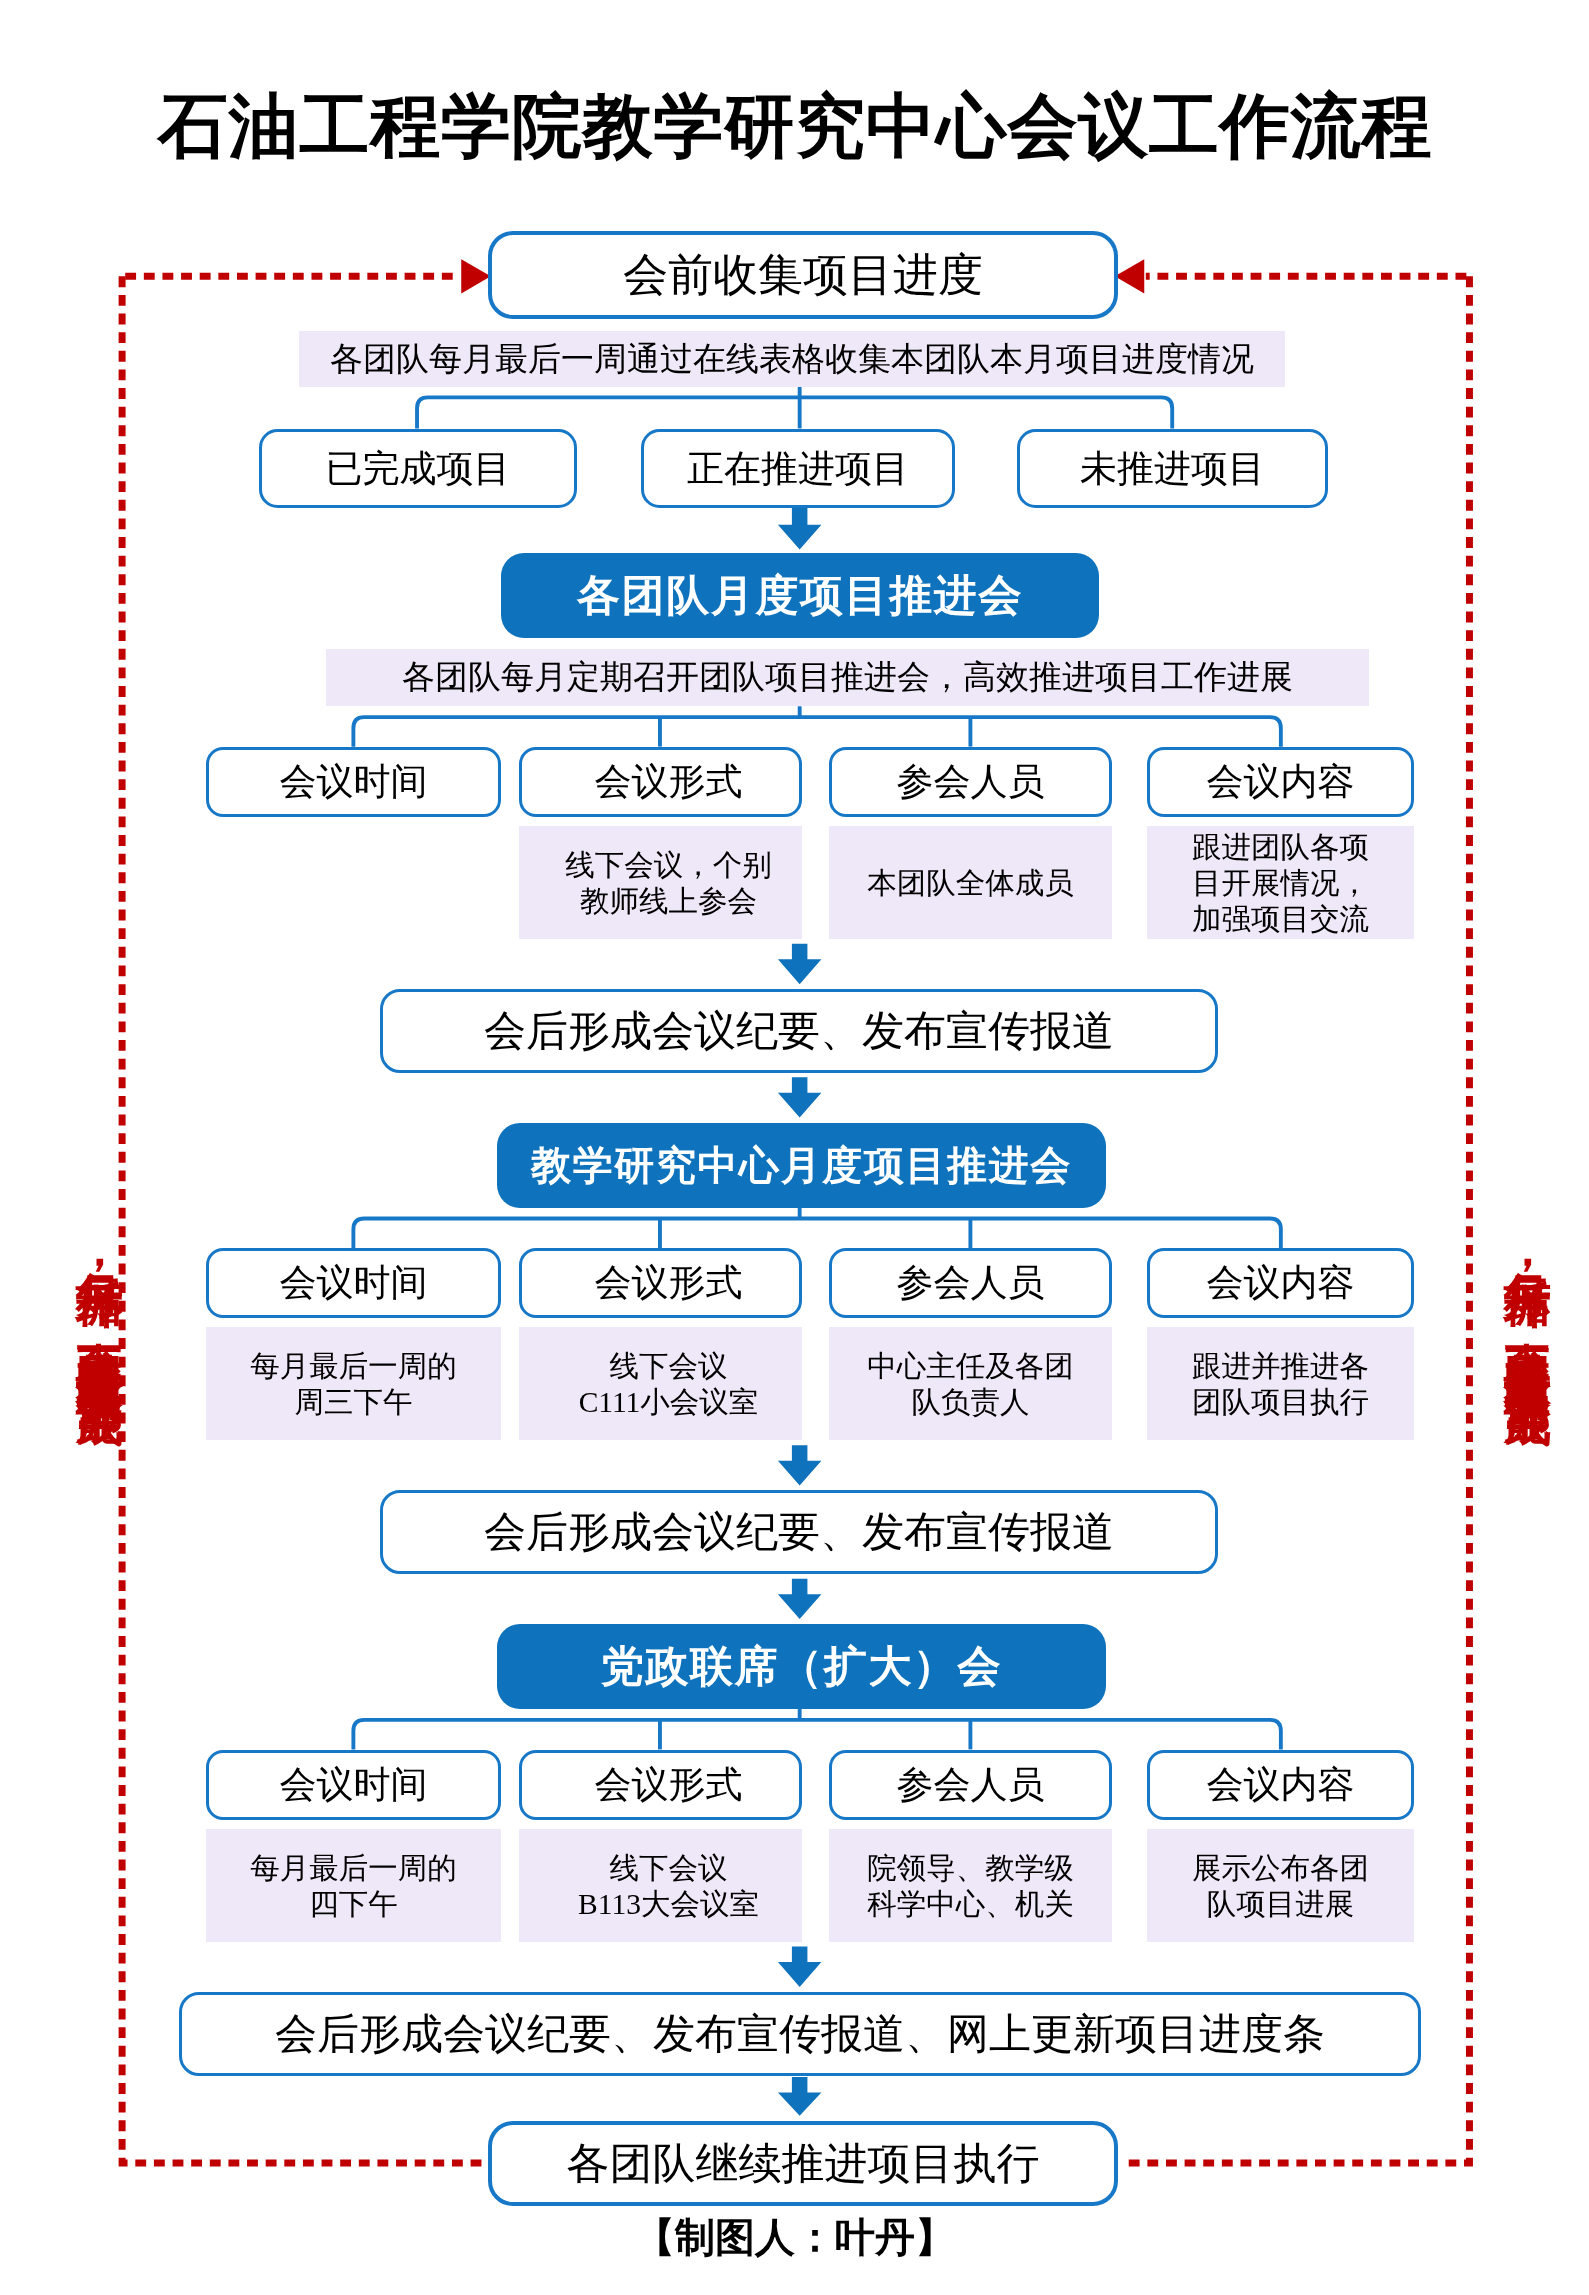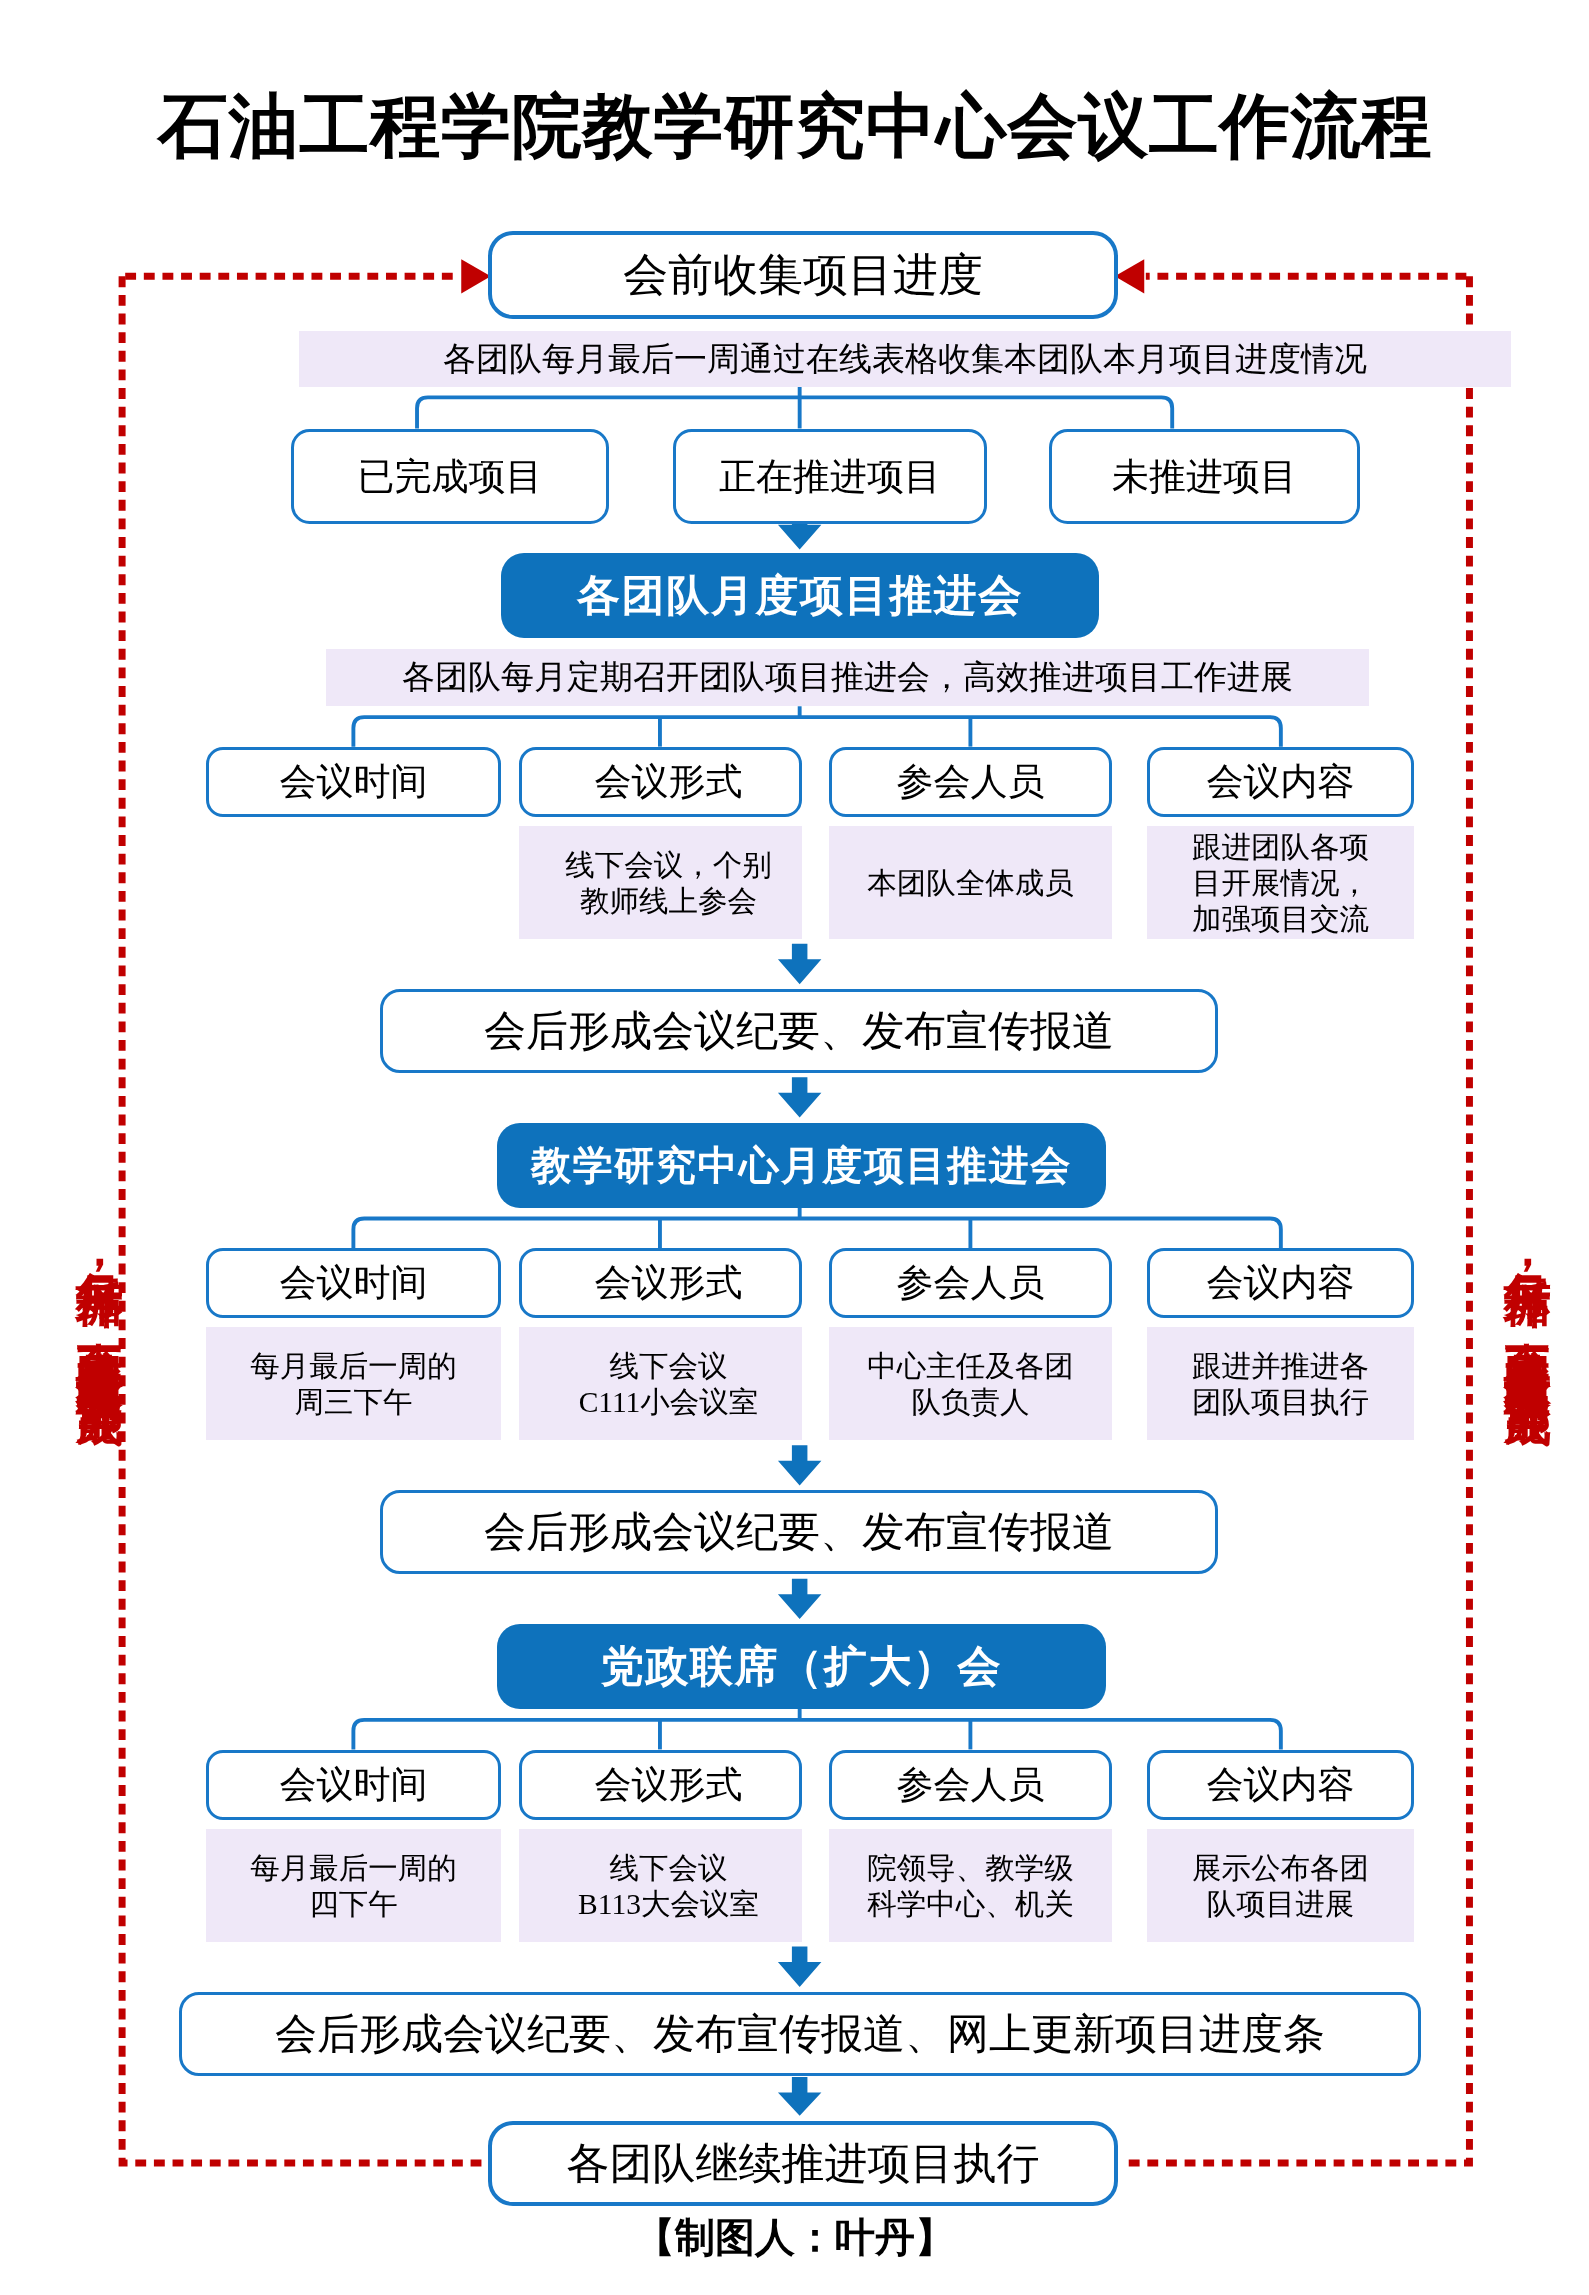--- a/index.html
+++ b/index.html
@@ -14,23 +14,23 @@
   .rbox{background:#fff;border:3.9px solid #1878C8;border-radius:20px;color:#000;
         display:flex;align-items:center;justify-content:center;text-align:center;}
   .blue{background:#0E72BC;color:#fff;font-family:"Liberation Sans",sans-serif;font-weight:700;
         display:flex;align-items:center;justify-content:center;border-radius:23px;letter-spacing:1.6px;}
   .band{background:#EFE8F8;display:flex;align-items:center;justify-content:center;
         font-size:33px;color:#000;text-align:center;}
   .detail{background:#EFE8F8;display:flex;align-items:center;justify-content:center;
           font-size:29.5px;line-height:36px;color:#000;text-align:center;white-space:pre-line;}
 
   #start-box{left:488px;top:231px;width:630px;height:88px;border-radius:25px;border-width:4.7px;font-size:45px;}
-  #band1{left:299px;top:331px;width:1212px;height:56px;}
+  #band1{left:299px;top:331px;width:986px;height:56px;}
 
-  .s3box{top:429px;height:95px;border-radius:18.6px;font-size:37px;margin-left:32px;}
+  .s3box{top:429px;height:79px;border-radius:18.6px;font-size:37px;}
   #st1{left:259px;width:318px;} #st2{left:641px;width:314px;} #st3{left:1017px;width:311px;}
 
   #blue1{left:501px;top:553px;width:598px;height:85px;font-size:43px;}
   #band2{left:326px;top:649px;width:1043px;height:57px;}
 
   .hdr{border-radius:17px;font-size:37px;height:70px;}
   .c1{left:206px;width:295px;} .c2{left:519px;width:283px;padding-left:16px;} .c3{left:829px;width:283px;} .c4{left:1147px;width:267px;}
   .hr1{top:747px;} .hr2{top:1248px;} .hr3{top:1750px;}
   .dr{height:113px;}
   .dr1{top:826px;} .dr2{top:1327px;} .dr3{top:1829px;}

